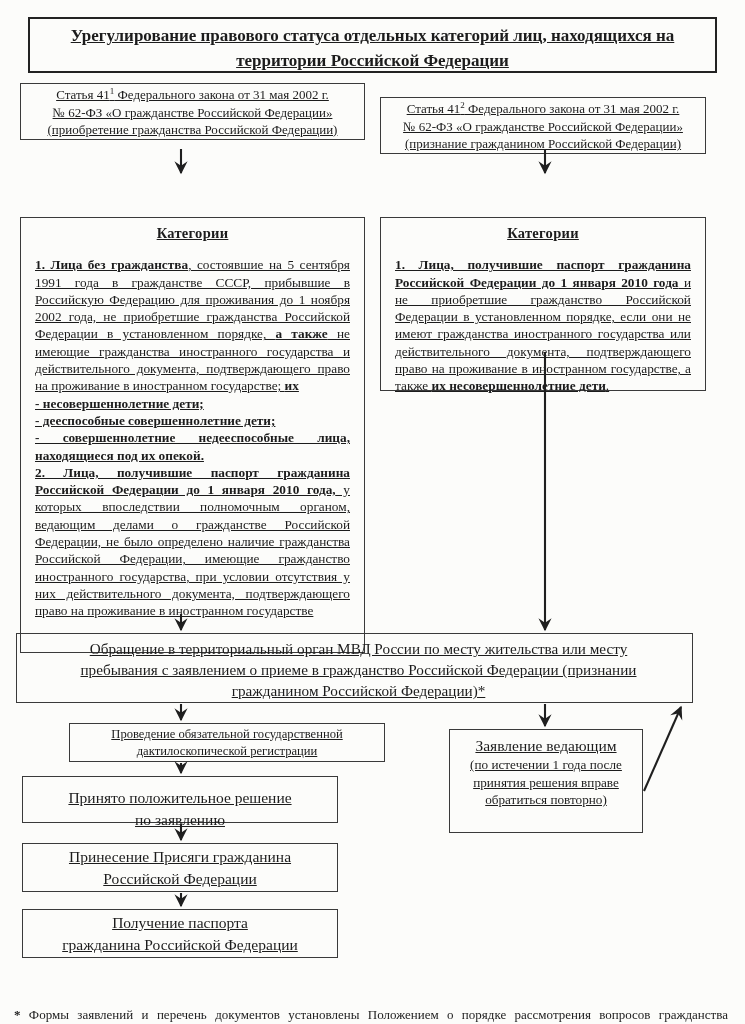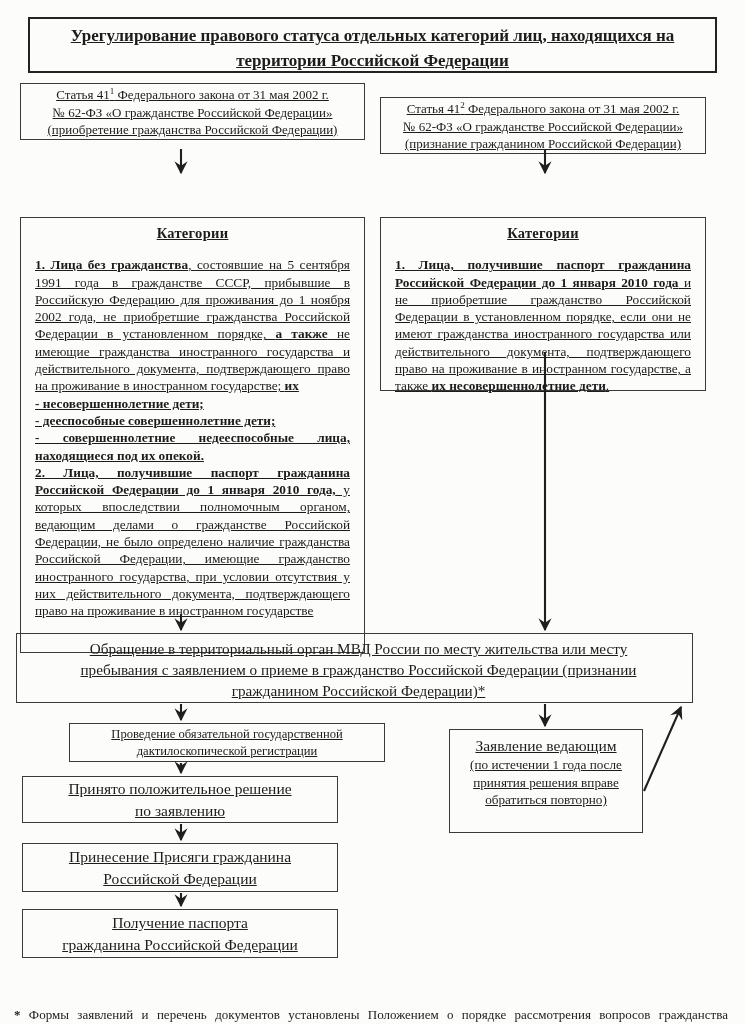--- a/index.html
+++ b/index.html
@@ -63,21 +63,21 @@
   }
   .fp-box{
     left:22px;top:723px;width:316px;height:39px;
     font-size:12.6px;line-height:16.5px;
     padding-top:2px;
     margin-left:47px;
   }
   .step-box{
     left:22px;width:316px;
     font-size:15.5px;line-height:22px;
-    padding-top:1px;
+    padding-top:10px;
   }
   .pos-box{top:776px;height:47px;}
   .oath-box{top:843px;height:49px;padding-top:2px;}
   .pass-box{top:909px;height:49px;padding-top:2px;}
   .rej-box{
     left:449px;top:729px;width:194px;height:104px;
     padding-top:5px;
   }
   .rej-line1{font-size:15.5px;line-height:21px;}
   .rej-rest{font-size:13.2px;line-height:17.5px;}

